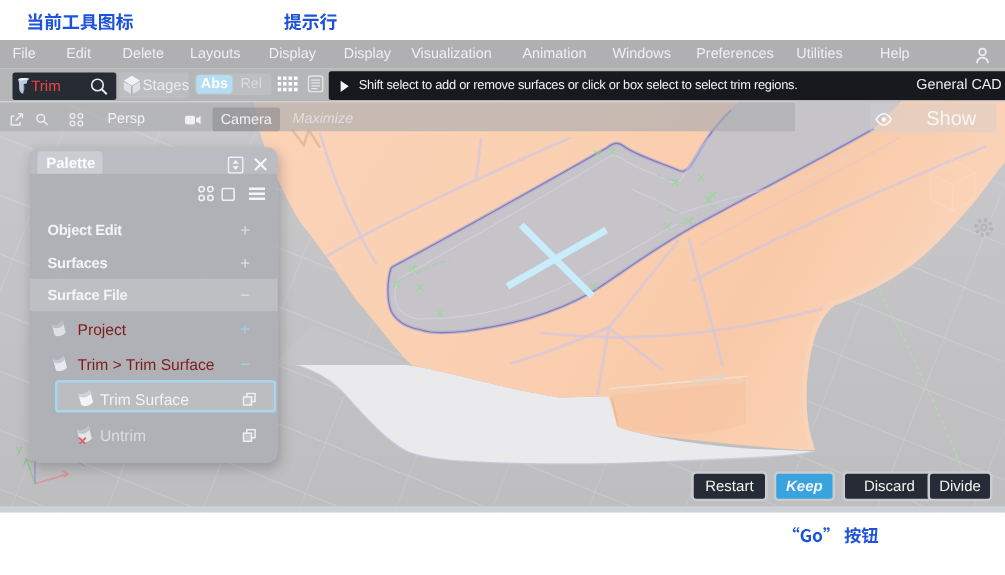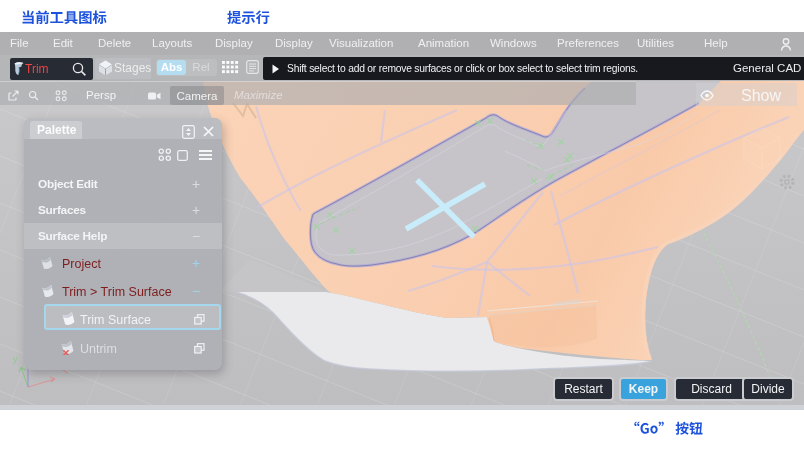--- a/index.html
+++ b/index.html
@@ -36,21 +36,21 @@
 #paltab{left:6px;top:3px;width:52px;height:18px;background:rgba(203,205,209,0.95);border-radius:3px 3px 0 0;
   font-size:12px;font-weight:bold;color:#fbfcfd;line-height:18px;text-indent:7px;}
 .palrow{position:absolute;left:0;width:198px;height:26px;}
 .palrow .nm{position:absolute;left:14px;top:0;line-height:26px;font-size:11.8px;font-weight:bold;color:#f3f4f6;letter-spacing:-0.25px;}
 .palrow .pm{position:absolute;left:168px;top:0;line-height:26px;font-size:14px;color:#dcdde0;}
 .subrow .nm2{position:absolute;left:38px;top:0;line-height:28px;font-size:12.5px;color:#7f1d1d;font-weight:normal;}
 #selbox{left:20px;top:186px;width:177px;height:26px;border:2px solid #a5d8ef;border-radius:3px;background:rgba(196,198,202,0.55);}
 
 .btn{position:absolute;top:377px;height:24px;background:#262b35;border:2px solid #caccd0;
   border-radius:4px;color:#f3f4f6;font-size:12px;text-align:center;line-height:20px;}
-#btnkeep{background:#38a3dc;font-weight:bold;}
+#btnkeep{background:#38a3dc;font-weight:bold;font-style:italic;}
 
 #botline{left:0;top:405px;width:804px;height:5px;background:#ced2d6;}
 #botwhite{left:0;top:410px;width:804px;height:50px;background:#fff;}
 #anno{left:0;top:0;width:804px;height:460px;pointer-events:none;}
 </style></head>
 <body>
 <div id="page">
 
   <div id="scene" class="abs"><svg width="804" height="330" viewBox="0 81 804 330">
         <defs>
@@ -264,21 +264,21 @@
 
     <div class="palrow" style="top:53px">
         <span class="nm">Object Edit</span>
         <span class="pm">+</span>
       </div>
     <div class="palrow" style="top:79px">
         <span class="nm">Surfaces</span>
         <span class="pm">+</span>
       </div>
     <div class="palrow" style="top:105px;background:rgba(200,202,206,0.55)">
-        <span class="nm">Surface Help</span>
+        <span class="nm">Surface File</span>
         <span class="pm">−</span>
       </div>
 
     <div class="palrow subrow" style="top:132px">
       <svg class="abs" style="left:16px;top:6px" width="13" height="14" viewBox="0 0 13 14">
         <g transform="rotate(-9 6 7)">
             <path d="M2,3 C5,5 8,4 11,1.5 L12,11 C9,13.5 5,13.5 3,12 Z" fill="#dde0e4"></path>
         <path d="M2,3 C5,5 8,4 11,1.5 L11.3,4.5 C8,7 5,7 2.4,5.2 Z" fill="#b9bec6"></path>
           </g>
       </svg>

